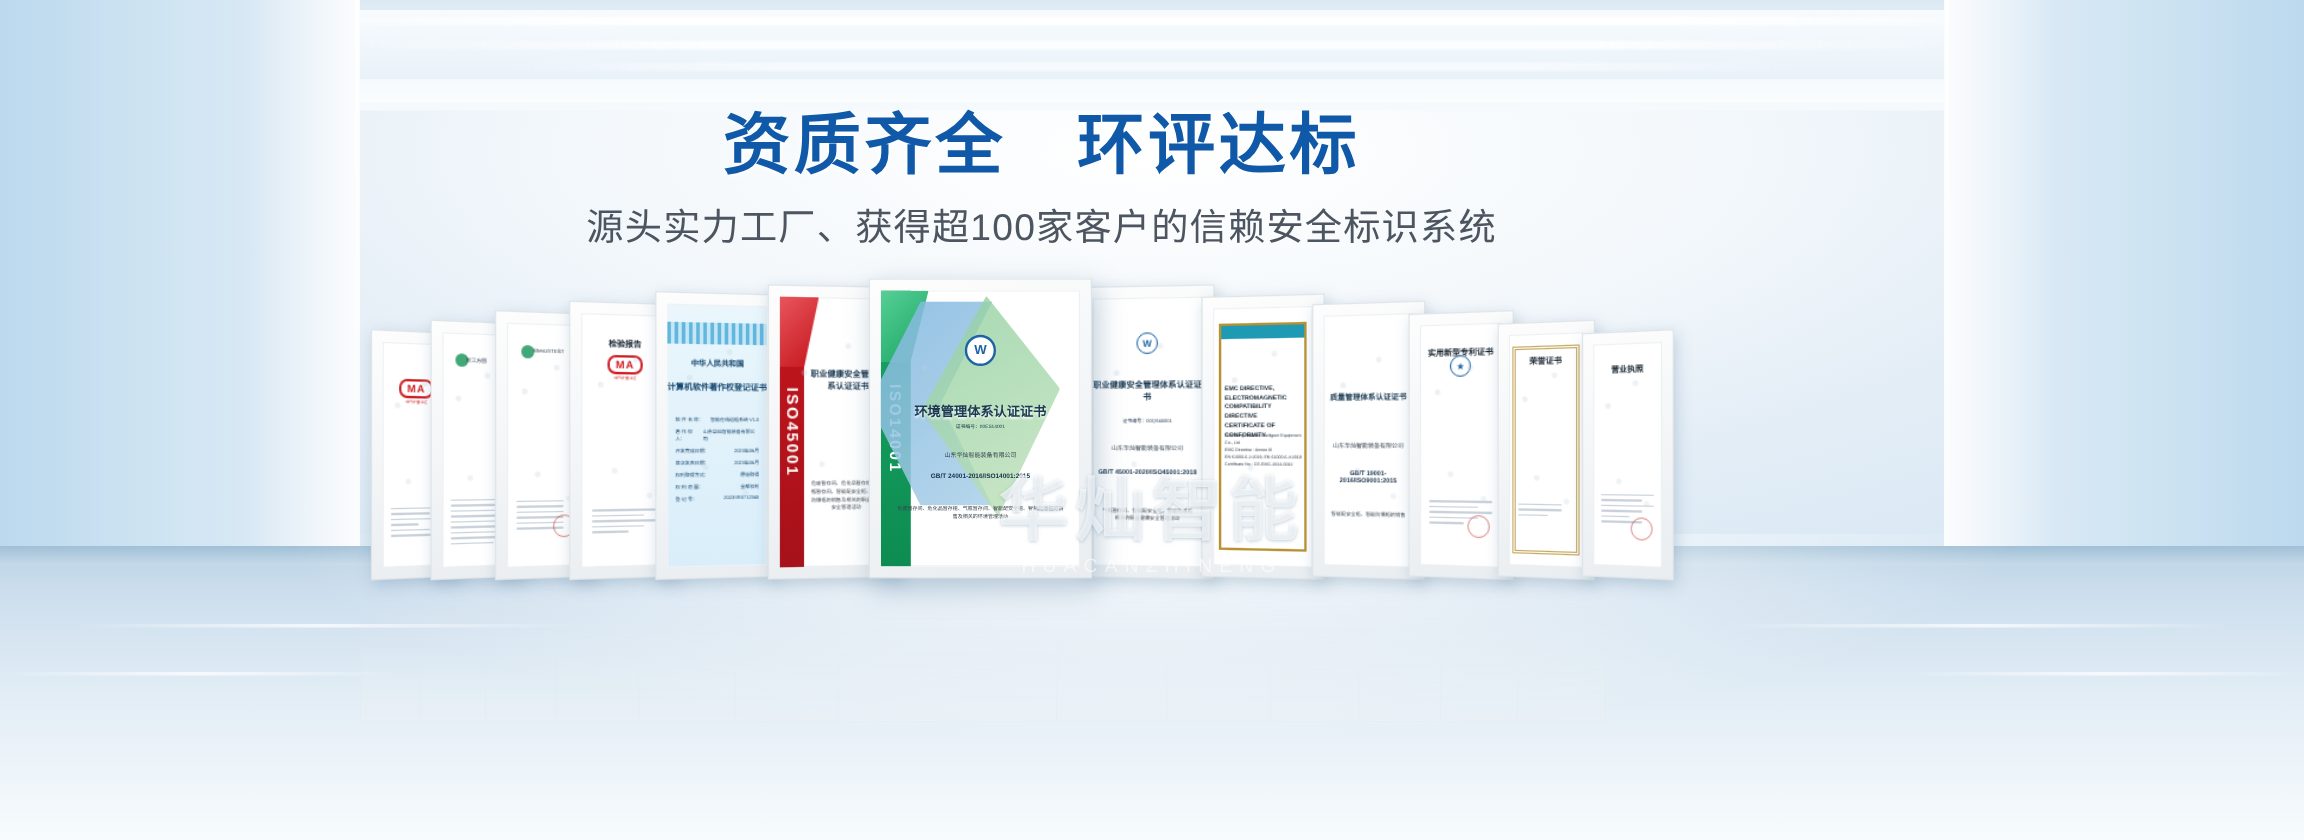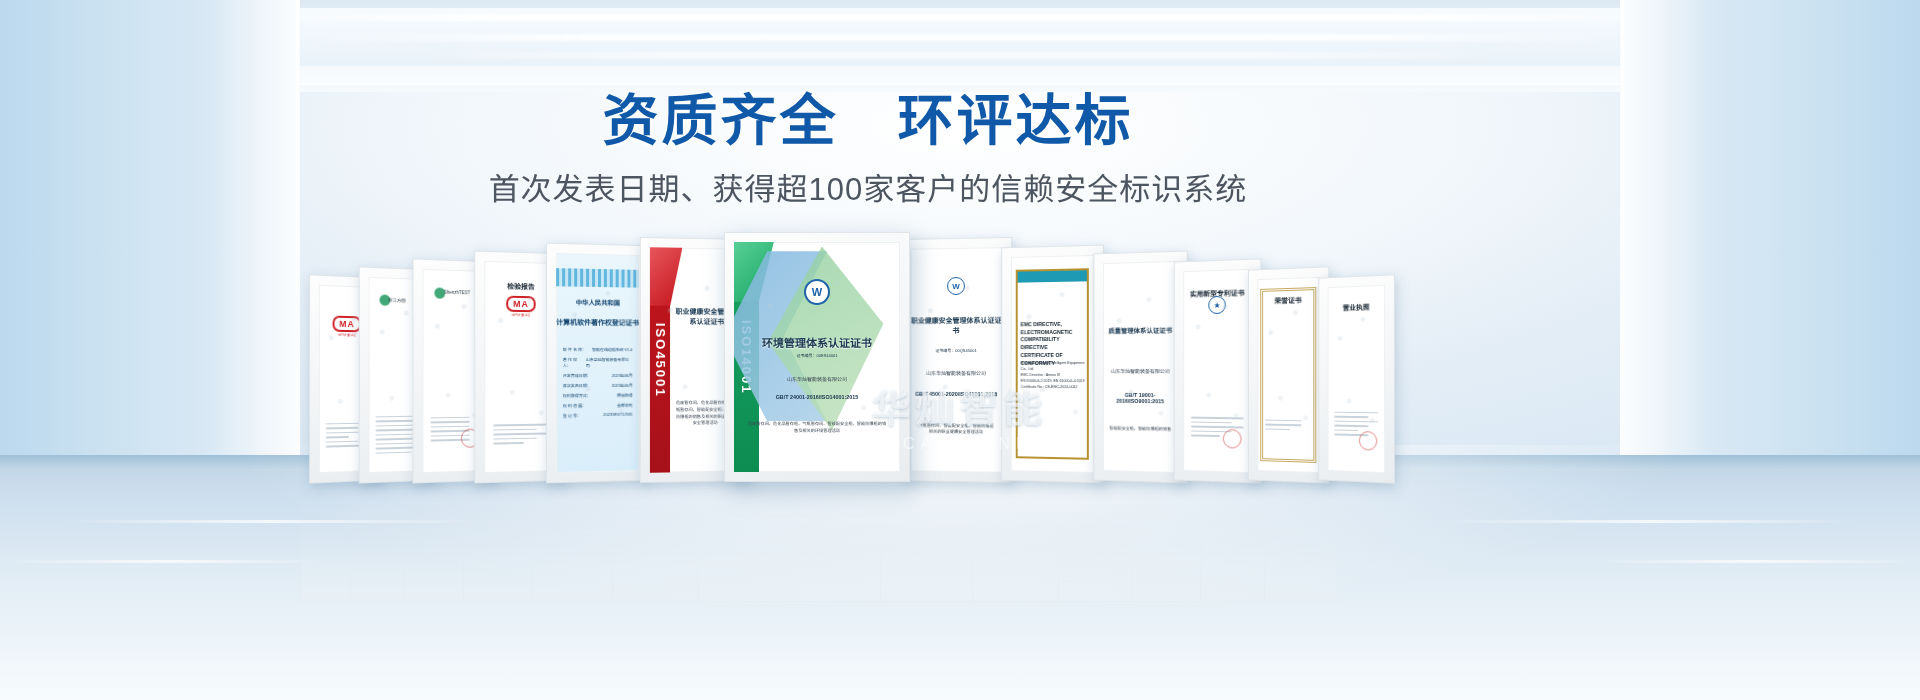--- a/index.html
+++ b/index.html
@@ -304,21 +304,21 @@
     border:1px solid #e3e8ec;
   }
 
   
   .watermark{
     position:absolute;left:50%;top:378px;transform:translateX(-50%);
     z-index:40;text-align:center;pointer-events:none;
     color:rgba(255,255,255,.62);
   }
   .wm-cn{
-    font-size:38px;font-weight:bold;letter-spacing:6px;
+    font-size:58px;font-weight:bold;letter-spacing:6px;
     text-shadow:0 1px 3px rgba(120,150,175,.45);
   }
   .wm-en{
     margin-top:2px;font-size:16px;letter-spacing:6px;font-weight:normal;
     color:rgba(255,255,255,.55);
   }
 </style>
 </head>
 <body>
 
@@ -343,21 +343,21 @@
   <div class="floor-streak" style="left:0px;top:560px;width:330px;"></div>
   <div class="floor-streak" style="right:60px;top:520px;width:420px;"></div>
   <div class="floor-streak" style="right:0px;top:560px;width:330px;"></div>
 
   <div class="headings">
     <h1 class="title">
       <span>资质齐全</span>
       <span class="gap"></span>
       <span>环评达标</span>
     </h1>
-    <p class="subtitle">首次发表日期、获得超100家客户的信赖安全标识系统</p>
+    <p class="subtitle">源头实力工厂、获得超100家客户的信赖安全标识系统</p>
   </div>
 
   <div class="reflections">
     <div class="refl" style="left:0px;width:74px;height:110px;"></div>
     <div class="refl" style="left:50px;width:74px;height:116px;"></div>
     <div class="refl" style="left:104px;width:78px;height:120px;"></div>
     <div class="refl" style="left:163px;width:86px;height:124px;"></div>
     <div class="refl" style="left:232px;width:96px;height:128px;"></div>
     <div class="refl" style="left:312px;width:100px;height:130px;"></div>
     <div class="refl" style="left:398px;width:196px;height:138px;"></div>

